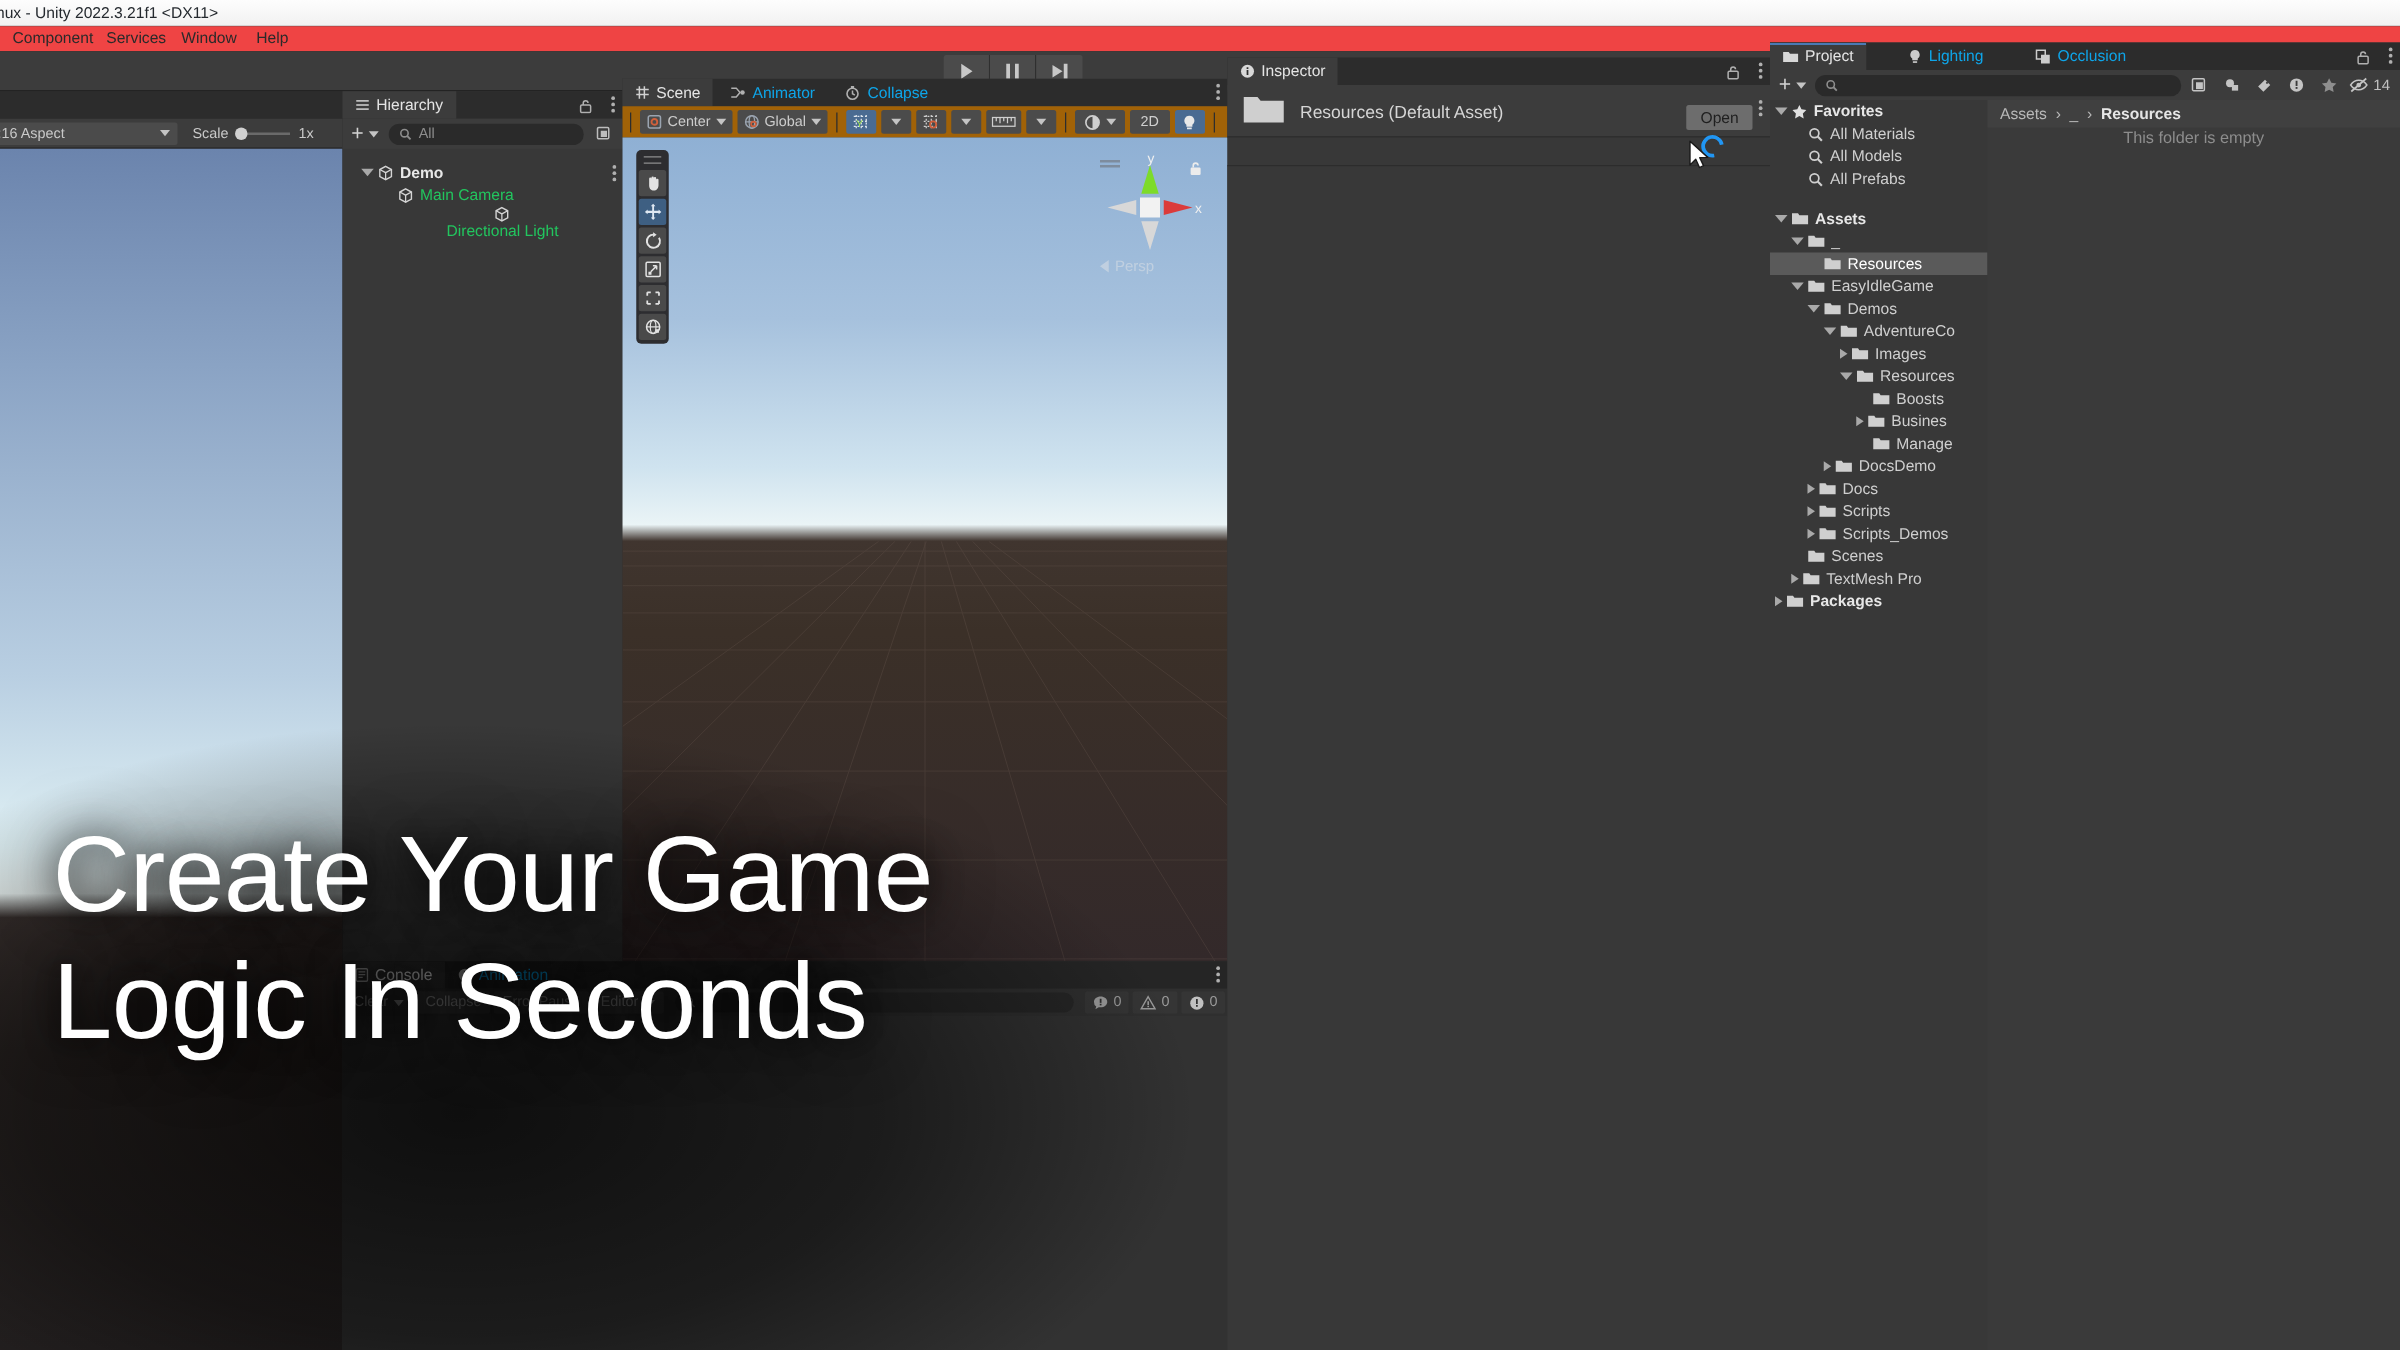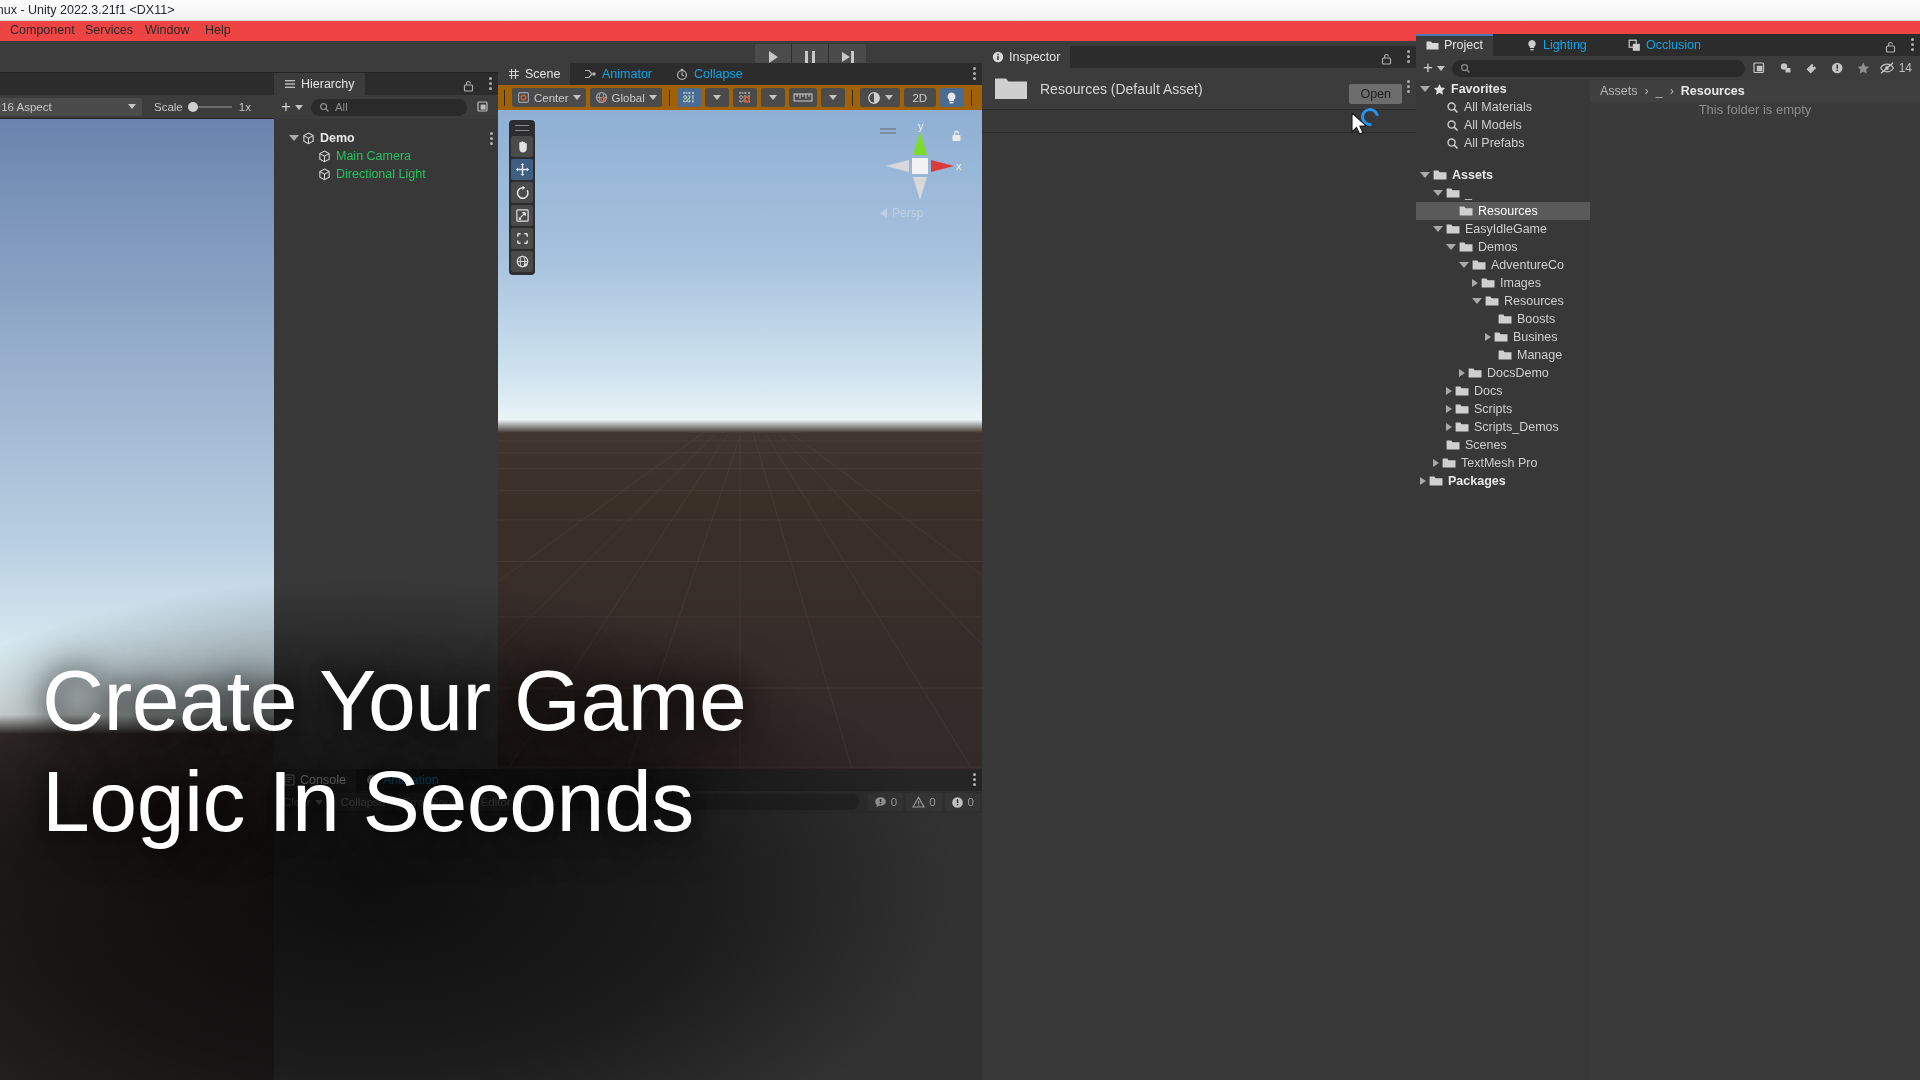--- a/index.html
+++ b/index.html
@@ -399,21 +399,21 @@
         <div class="h-row" style="padding-left: 30px;">
           <span class="arrow-none"></span>
           <span style="display: inline-flex; align-items: center; margin: 0px 5px 0px 3px;">
             <svg width="13" height="13" viewBox="0 0 14 14">
               <path d="M7 1.2l5 2.7v6L7 12.6 2 9.9v-6z" fill="none" stroke="#d4d4d4" stroke-width="1.2"></path>
               <path d="M2 3.9l5 2.7 5-2.7M7 6.6v6" stroke="#d4d4d4" stroke-width="1.1" fill="none"></path>
             </svg>
           </span>
           <span>Main Camera</span>
         </div>
-        <div class="h-row" style="padding-left: 30px;">
+        <div class="h-row" style="padding-left: 30px; flex-direction: column;">
           <span class="arrow-none"></span>
           <span style="display: inline-flex; align-items: center; margin: 0px 5px 0px 3px;">
             <svg width="13" height="13" viewBox="0 0 14 14">
               <path d="M7 1.2l5 2.7v6L7 12.6 2 9.9v-6z" fill="none" stroke="#d4d4d4" stroke-width="1.2"></path>
               <path d="M2 3.9l5 2.7 5-2.7M7 6.6v6" stroke="#d4d4d4" stroke-width="1.1" fill="none"></path>
             </svg>
           </span>
           <span>Directional Light</span>
         </div>
       </div>

